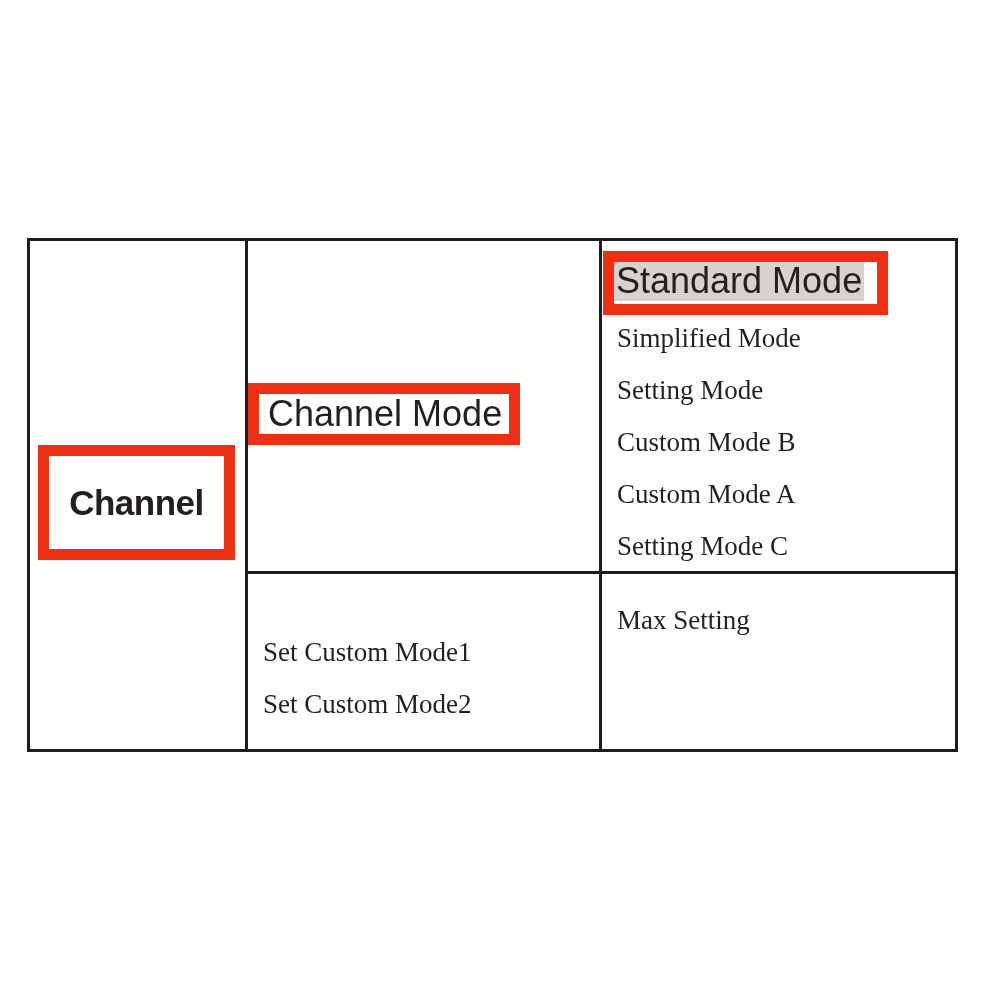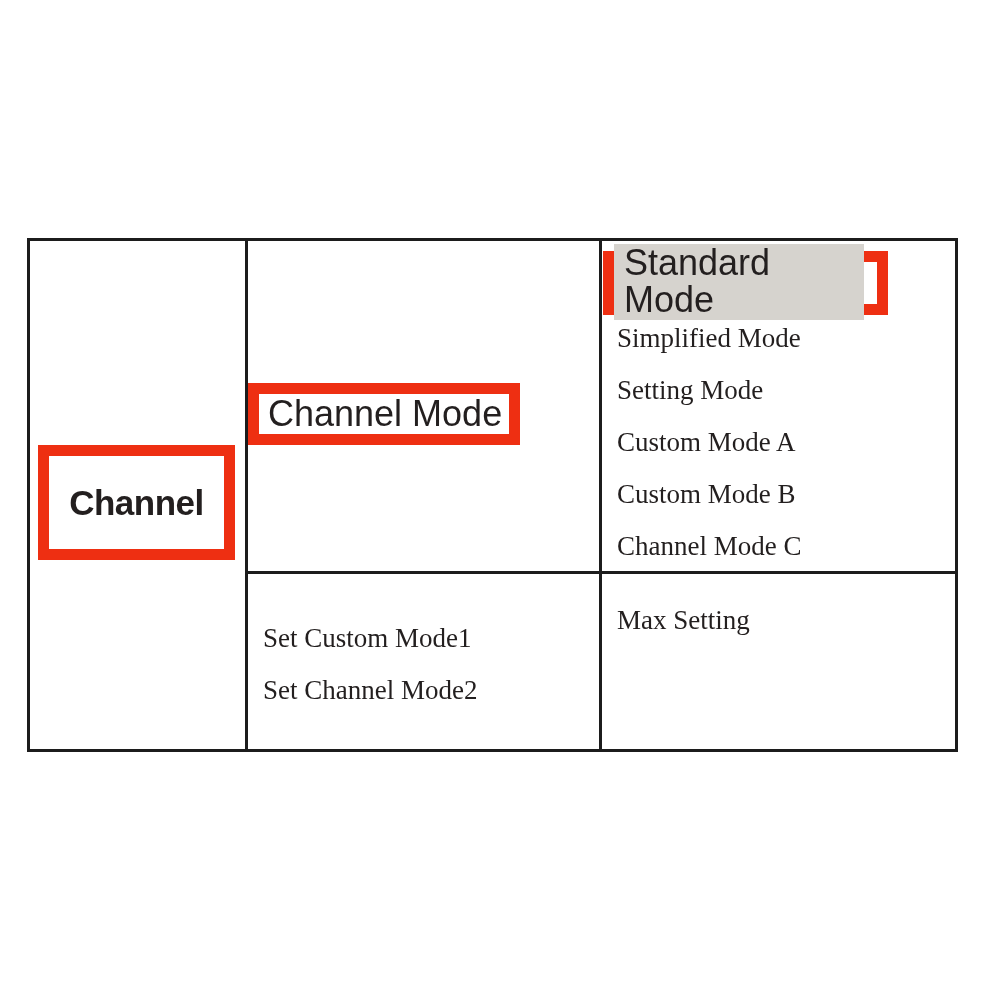--- a/index.html
+++ b/index.html
@@ -72,38 +72,38 @@
   .standard-box {
     left: 603px; top: 251px;
     width: 285px; height: 64px;
     display: flex;
     align-items: center;
   }
   .standard-box .hl {
     background: var(--highlight);
     flex: 1;
     margin: 0 13px 3px 0;
-    padding: 0 0 2px 10px;
+    padding: 0 0 2px 2px;
     font-size: 36px;
     line-height: 37px;
   }
   
   .list {
     position: absolute;
     font-size: 27px;
     font-family: Liberation Serif, serif;
   }
   .li {
     height: 52px;
     display: flex;
     align-items: center;
     white-space: nowrap;
   }
   .mode-list   { left: 617px; top: 312px; }
-  .custom-list { left: 263px; top: 612px; }
+  .custom-list { left: 263px; top: 626px; }
   .misc-list   { left: 617px; top: 594px; }
 </style>
 </head>
 <body>
 
 <div class="canvas">
 
   <div class="grid">
     <div class="vline v1"></div>
     <div class="vline v2"></div>
@@ -118,27 +118,27 @@
     <span>Channel Mode</span>
   </div>
 
   <div class="redbox standard-box">
     <span class="hl">Standard Mode</span>
   </div>
 
   <div class="list mode-list">
     <div class="li">Simplified Mode</div>
     <div class="li">Setting Mode</div>
+    <div class="li">Custom Mode B</div>
     <div class="li">Custom Mode A</div>
-    <div class="li">Custom Mode B</div>
-    <div class="li">Channel Mode C</div>
+    <div class="li">Setting Mode C</div>
   </div>
 
   <div class="list custom-list">
     <div class="li">Set Custom Mode1</div>
-    <div class="li">Set Channel Mode2</div>
+    <div class="li">Set Custom Mode2</div>
   </div>
 
   <div class="list misc-list">
     <div class="li">Max Setting</div>
   </div>
 
 </div>
 
 </body></html>

